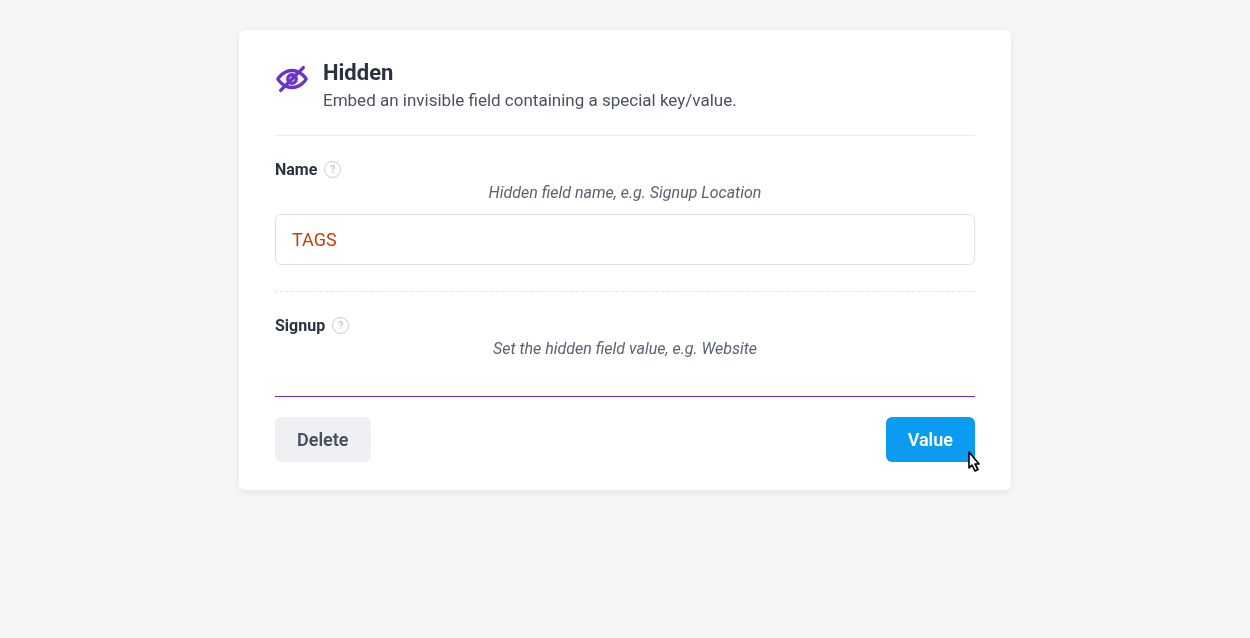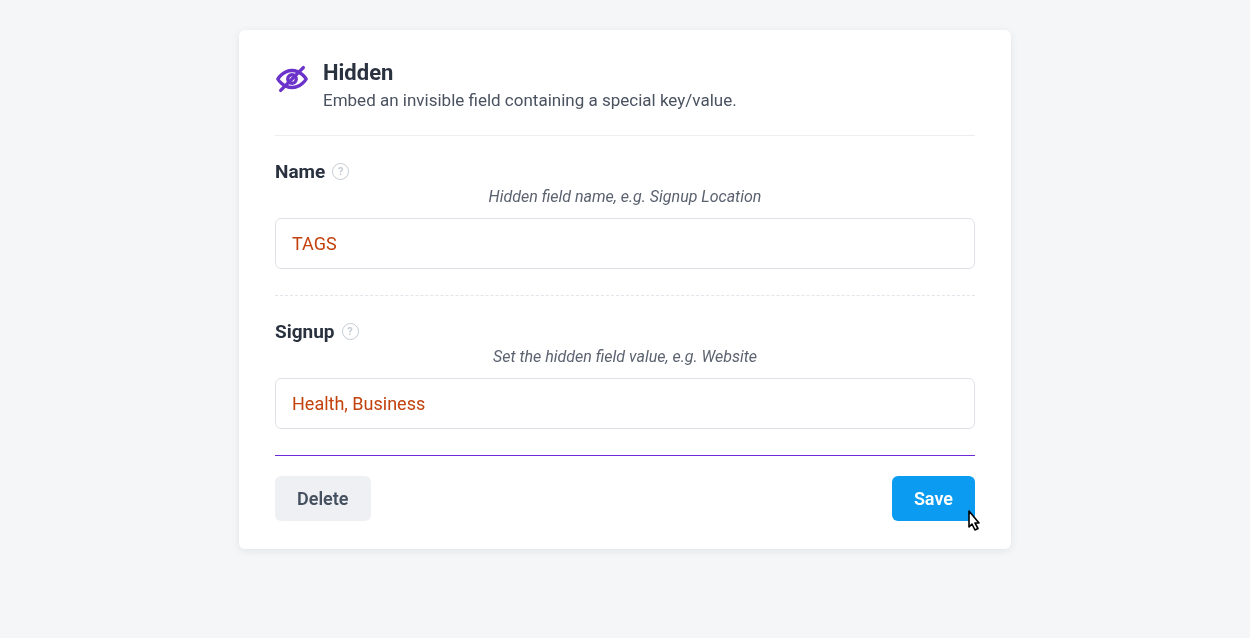--- a/index.html
+++ b/index.html
@@ -56,21 +56,21 @@
       border: none;
       border-top: 1px dashed #e2e5e9;
     }
     .label-row {
       display: flex;
       align-items: center;
       gap: 7px;
       margin-bottom: 4px;
     }
     .label-row .label {
-      font-size: 19px;
+      font-size: 16px;
       font-weight: 700;
       color: #2a3240;
     }
     .help-icon {
       width: 17px;
       height: 17px;
       border: 1.5px solid #c6ccd4;
       border-radius: 50%;
       display: inline-flex;
       align-items: center;
@@ -159,25 +159,24 @@
   </div>
 
   <hr class="divider-dashed">
 
   <div class="section">
     <div class="label-row">
       <span class="label">Signup</span>
       <span class="help-icon">?</span>
     </div>
     <div class="hint">Set the hidden field value, e.g. Website</div>
-    <input type="text" class="text-input" value="Health, Business" style="">
   </div>
 
   <div class="footer">
     <button class="btn btn-delete">Delete</button>
     <div class="save-wrap">
-      <button class="btn btn-save">Save</button>
+      <button class="btn btn-save">Value</button>
       <svg class="cursor" width="26" height="28" viewBox="0 0 26 28">
         <path d="M8 4 L8 20 L11 17 L14 23 L17 21.5 L14 16 L18 16 Z" fill="#ffffff" stroke="#000000" stroke-width="1.6" stroke-linejoin="round"></path>
       </svg>
     </div>
   </div>
 </div>
 
 </body></html>

